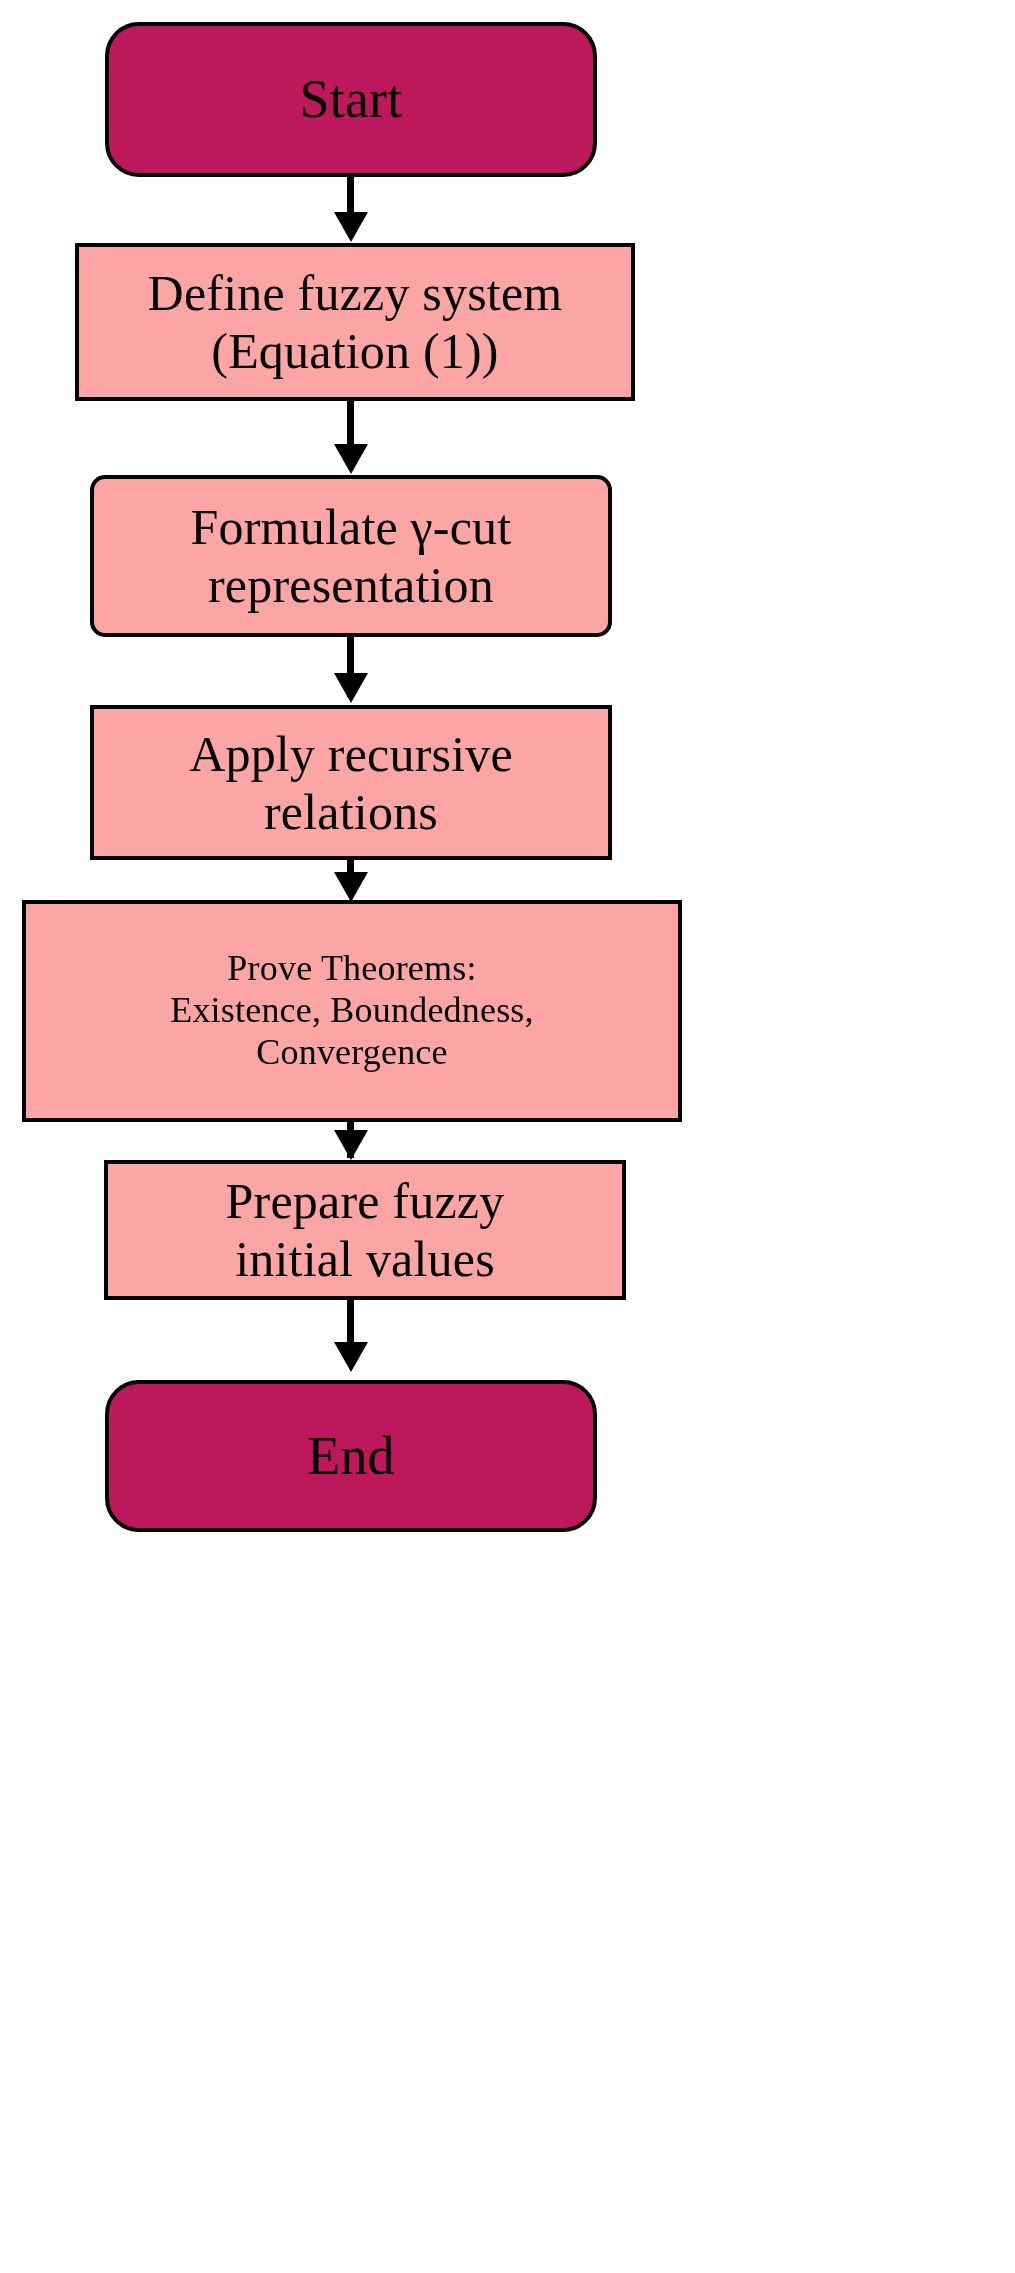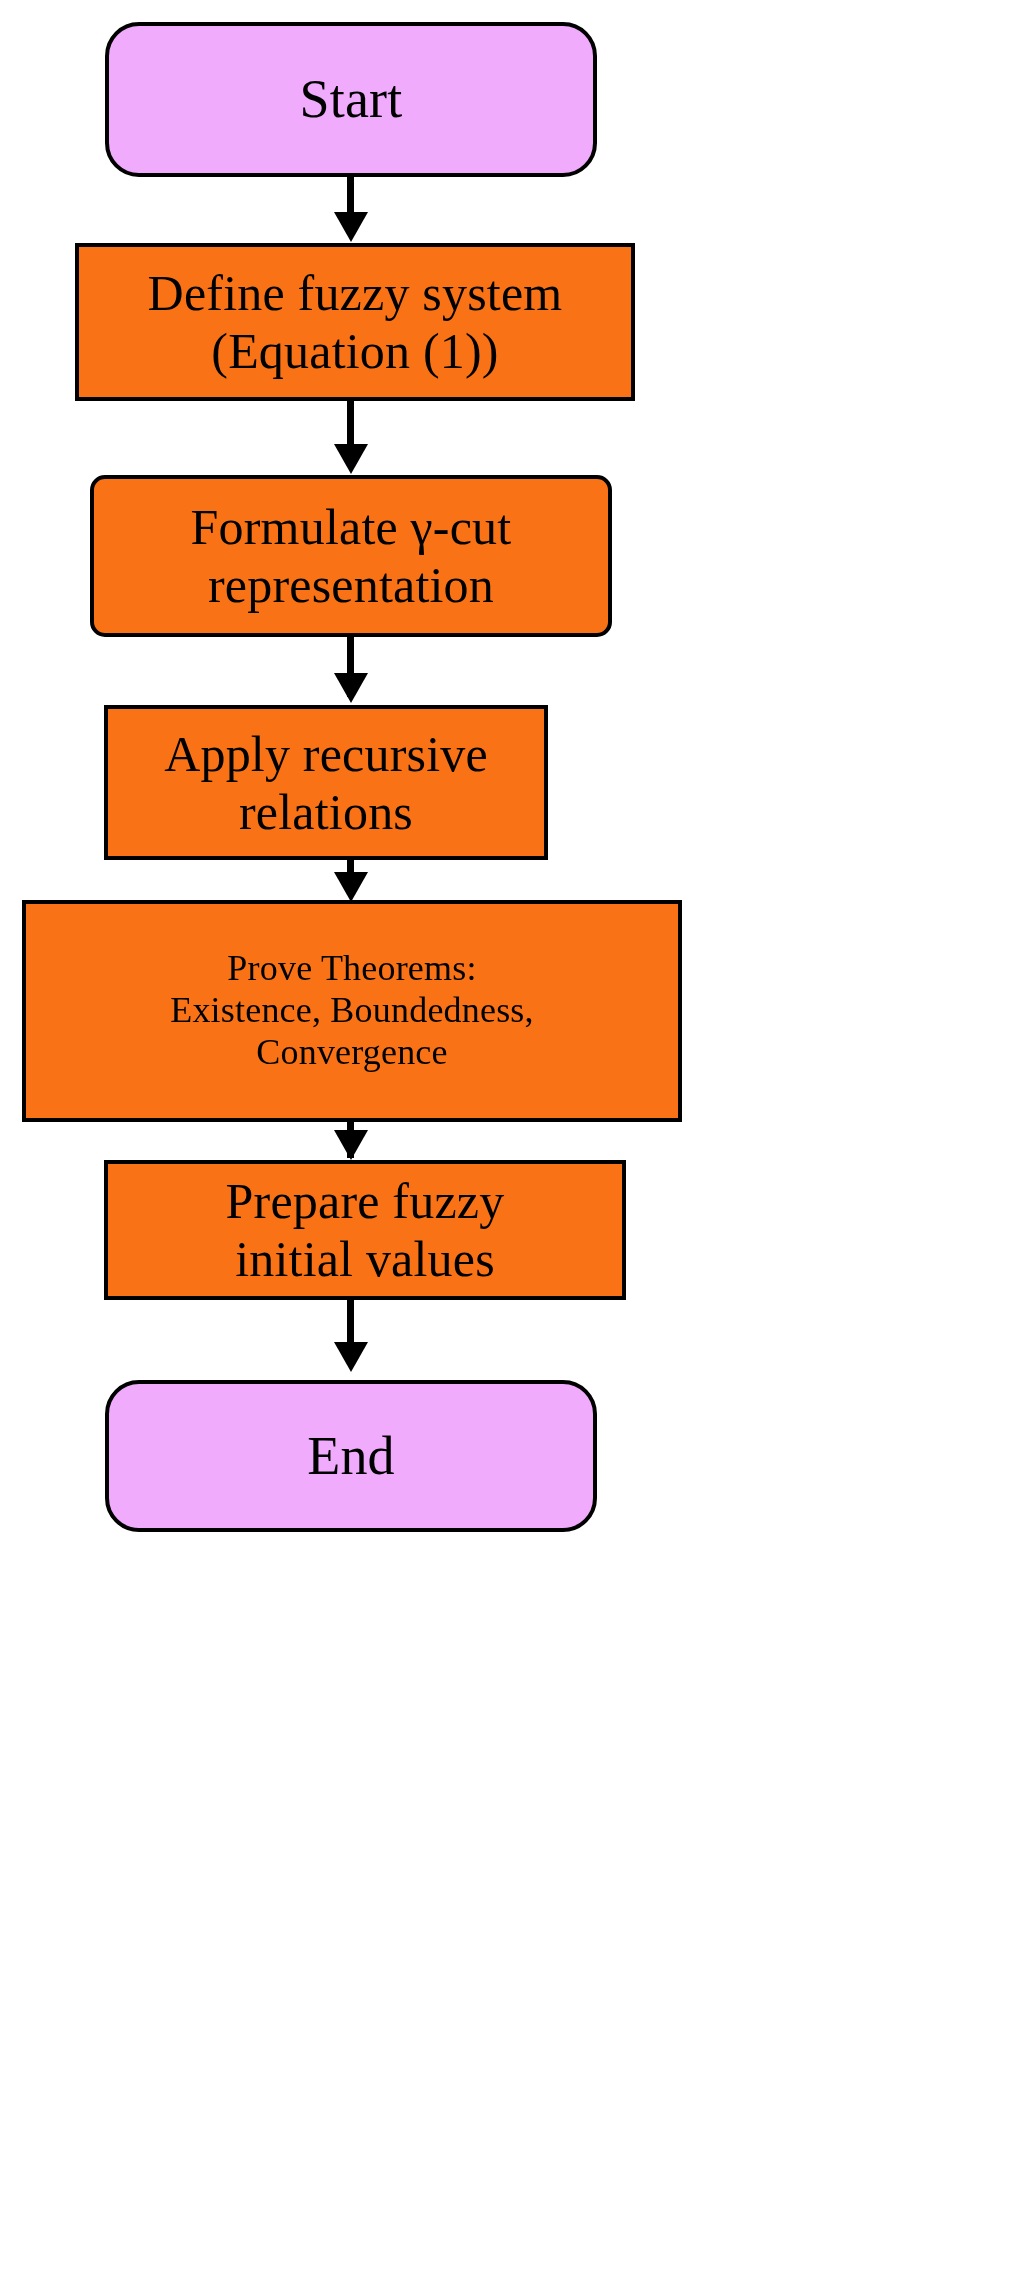--- a/index.html
+++ b/index.html
@@ -26,25 +26,25 @@
     display: flex;
     align-items: center;
     justify-content: center;
     text-align: center;
     color: #000000;
     line-height: 1.16;
     letter-spacing: 0.2px;
     white-space: pre-line;
   }
   .terminal {
-    background: #f0abfc;
+    background: #be185d;
     border-radius: 34px;
   }
   .process {
-    background: #f97316;
+    background: #fca5a5;
     border-radius: 0;
   }
   .node-label {
     display: block;
     width: 100%;
     padding: 0 6px;
     white-space: pre-line;
   }
   .connector {
     position: absolute;
@@ -82,21 +82,21 @@
   <div class="arrowhead" style="left:334px; top:444px;"></div>
 
   <div class="node process" style="left:90px; top:475px; width:522px; height:162px; font-size:50px;border-radius:15px;">
     <span class="node-label">Formulate γ-cut
 representation</span>
   </div>
 
   <div class="connector" style="left:347px; top:637px; height:60px;"></div>
   <div class="arrowhead" style="left:334px; top:673px;"></div>
 
-  <div class="node process" style="left:90px; top:705px; width:444px; height:155px; font-size:50px;margin-left:14px;">
+  <div class="node process" style="left:90px; top:705px; width:522px; height:155px; font-size:50px;">
     <span class="node-label">Apply recursive
 relations</span>
   </div>
 
   <div class="connector" style="left:347px; top:860px; height:30px;"></div>
   <div class="arrowhead" style="left:334px; top:872px;"></div>
 
   <div class="node process" style="left:22px; top:900px; width:660px; height:222px; font-size:36px;">
     <span class="node-label">Prove Theorems:
 Existence, Boundedness,

